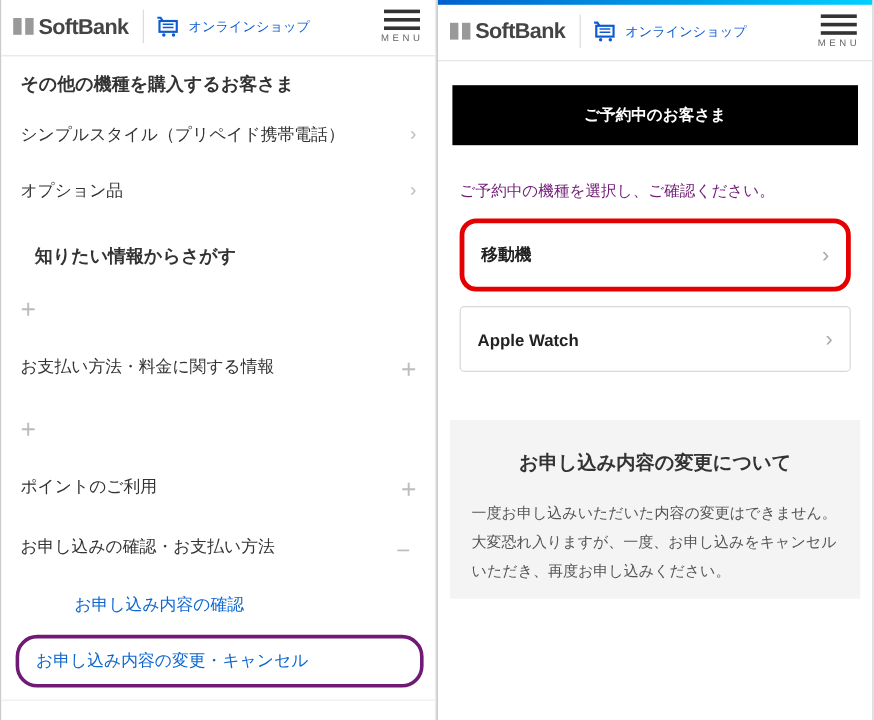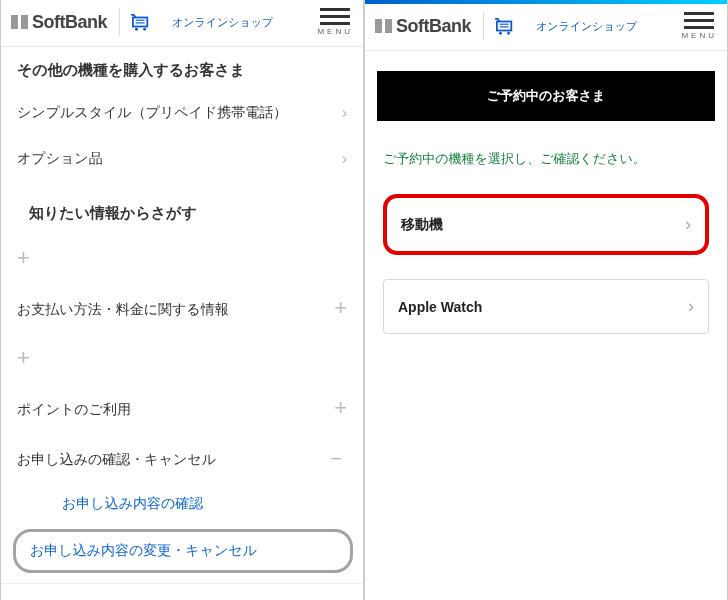--- a/index.html
+++ b/index.html
@@ -8,47 +8,47 @@
   .panel { width:364px; height:600px; background:#fff; overflow:hidden; display:flex; flex-direction:column; border-left:1px solid #ccc; border-right:1px solid #ccc;}
   
   .topbar { height:4px; background: linear-gradient(90deg,#0060cc,#00d0ff); }
   
   .hdr { display:flex; align-items:center; padding:8px 10px 10px 10px; border-bottom:1px solid #e5e5e5; }
   .brand { display:flex; align-items:center; gap:4px; }
   .brand-bars { display:flex; gap:3px; }
   .brand-bars span { width:7px; height:14px; background:#999; display:inline-block; }
   .brand-text { font-weight:700; font-size:18px; color:#444; letter-spacing:-0.5px; }
   .sep { margin:0 10px 0 12px; width:1px; height:28px; background:#dcdcdc; }
-  .shop { display:flex; align-items:center; gap:20px; }
+  .shop { display:flex; align-items:center; gap:5px; }
   .cart { width:22px; height:18px; position:relative; }
   .cart svg { display:block; }
   .shop-label { font-size:11px; color:#0c5bcf; }
   .menu-btn { margin-left:auto; text-align:center; cursor:pointer; }
   .menu-bars { display:flex; flex-direction:column; gap:4px; align-items:center; }
   .menu-bars span { width:30px; height:3px; background:#333; display:block; }
   .menu-text { font-size:8px; letter-spacing:3px; color:#666; margin-top:2px;}
   
   .section-title { font-size:15px; font-weight:700; padding:14px 16px 10px; }
-  .row { display:flex; align-items:flex-end; justify-content:space-between; padding:14px 16px; font-size:14px; color:#333; cursor:pointer;}
+  .row { display:flex; align-items:flex-start; justify-content:space-between; padding:14px 16px; font-size:14px; color:#333; cursor:pointer;}
   .row.no-line { border-bottom:none;}
   .chev { color:#bbb; font-size:16px; }
   .plus { color:#bcbcbc; font-size:22px; line-height:1; font-weight:300;}
   .minus { color:#bcbcbc; font-size:22px; line-height:1; font-weight:300;}
   .find-section .section-title { padding-top:22px;margin-left:12px; }
   .subitems { border-bottom:1px solid #eee; margin-bottom:4px;}
   .subitem { padding:12px 16px 12px 26px; font-size:14px; color:#0e66cf; cursor:pointer;margin-left:35px;}
-  .subitem.boxed { border:3px solid #a3a3a3; border-radius:18px; margin:4px 10px 10px 12px; padding:10px 14px; }
+  .subitem.boxed { border:3px solid #701a75; border-radius:18px; margin:4px 10px 10px 12px; padding:10px 14px; }
   
   .tabs { display:flex; margin:20px 12px 0 12px; background:#efefef; }
   .tab { flex:1; text-align:center; padding:16px 4px; font-size:13px; cursor:pointer;}
   .tab.active { background:#000000; color:#fff; font-weight:600; }
   .tab.inactive { color:#b5b5b5; }
   .inner-pad { padding: 26px 18px 0 18px; }
-  .prompt-text { font-size:13px; color:#15803d; line-height:1.8;}
-  .option-card { border:1px solid #d8d8d8; border-radius:4px; padding:16px 14px; display:flex; align-items:center; justify-content:space-between; cursor:pointer; margin-top:24px;}
+  .prompt-text { font-size:13px; color:#701a75; line-height:1.8;}
+  .option-card { border:1px solid #d8d8d8; border-radius:4px; padding:16px 14px; display:flex; align-items:center; justify-content:space-between; cursor:pointer; margin-top:12px;}
   .option-card .lbl { font-size:14px; font-weight:700; color:#222;}
   .option-card .chev2 { color:#aaa; font-size:18px;}
   .option-card.boxed { border:4px solid #e40000; border-radius:14px; }
   .note-section { background:#f4f4f4; margin:40px 10px 0 10px; padding:26px 18px 10px; }
   .note-title { font-size:16px; font-weight:700; text-align:center; margin-bottom:20px;}
   .note-body { font-size:12.5px; color:#555; line-height:1.9;}
 </style>
 </head>
 <body>
 
@@ -108,21 +108,21 @@
       <span class="plus">+</span>
     </div>
     <div class="row">
       <span class="plus">+</span>
     </div>
     <div class="row">
       <span>ポイントのご利用</span>
       <span class="plus">+</span>
     </div>
     <div class="row">
-      <span>お申し込みの確認・キャンセル</span>
+      <span>お申し込みの確認・お支払い方法</span>
       <span class="minus">－</span>
     </div>
 
     <div class="subitems">
       <div class="subitem">お申し込み内容の確認</div>
       <div class="subitem boxed">お申し込み内容の変更・キャンセル</div>
     </div>
 
     <div class="row no-line">
       
@@ -177,13 +177,17 @@
       <span class="lbl">移動機</span>
       <span class="chev2">›</span>
     </div>
 
     <div class="option-card">
       <span class="lbl">Apple Watch</span>
       <span class="chev2">›</span>
     </div>
   </div>
 
+  <div class="note-section">
+    <div class="note-title">お申し込み内容の変更について</div>
+    <div class="note-body">一度お申し込みいただいた内容の変更はできません。大変恐れ入りますが、一度、お申し込みをキャンセルいただき、再度お申し込みください。</div>
+  </div>
 </div>
 
 </body></html>

